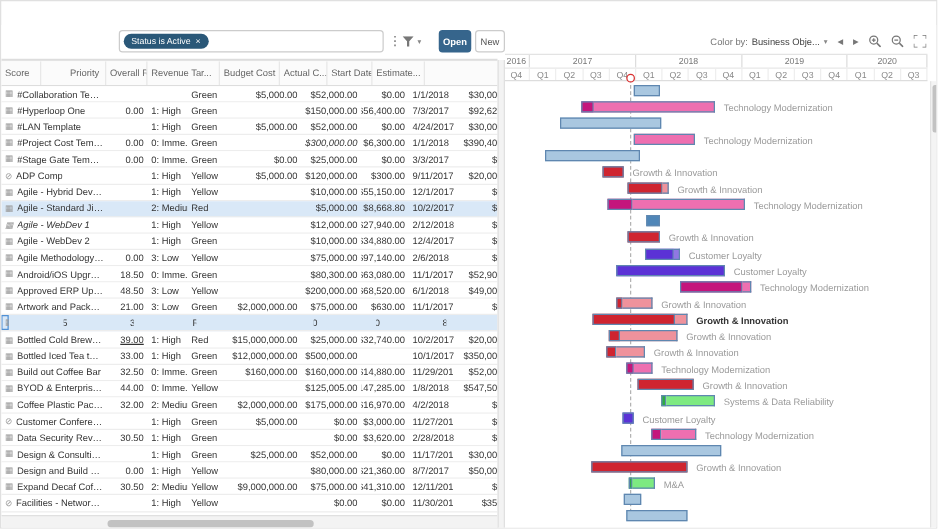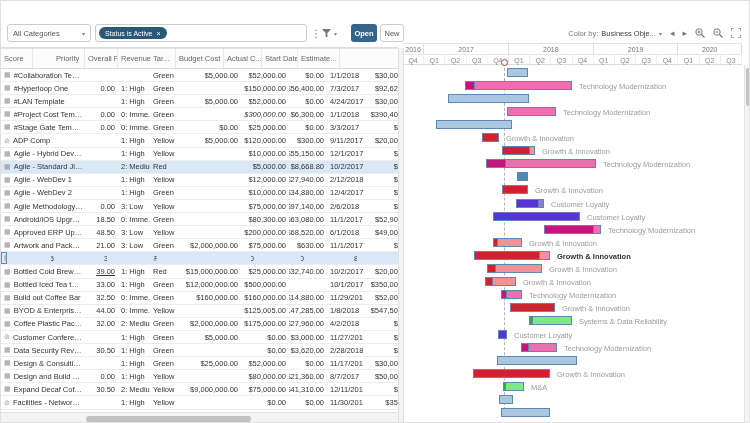--- a/index.html
+++ b/index.html
@@ -68,24 +68,20 @@
   .vthumb{position:absolute;left:1px;top:3px;width:5px;height:38px;border-radius:2px;background:#c2c2c2;}
   svg{display:block;}
 </style>
 </head>
 <body>
 
 <div class="app">
 
 
   <div class="toolbar">
-    <div class="ctl select-box">
-      <span>All Categories</span>
-      <span class="caret">▾</span>
-    </div>
     <div class="ctl filter-box">
       <span class="chip" id="chip" style="background: rgb(42, 88, 120);">
         <span>Status is Active</span>
         <span class="x">×</span>
       </span>
     </div>
     <div class="ctl kebab">⋮</div>
     <div class="ctl funnel">
       <svg width="9" height="9" viewBox="0 0 10 10">
           <path d="M0 0 H10 L6 4.5 V9 H4 V4.5 Z" fill="#777"></path>
@@ -235,21 +231,21 @@
           <div class="td right" style="width: 32px;"></div>
           <div class="td" style="width: 32px;">2: Medium</div>
           <div class="td" style="width: 33px;">Red</div>
           <div class="td right" style="width: 58px;"></div>
           <div class="td right" style="width: 48px;">$5,000.00</div>
           <div class="td right" style="width: 38px;">$8,668.80</div>
           <div class="td" style="width: 36px;">10/2/2017</div>
           <div class="td right" style="width: 42px;">$0</div>
         </div>
         <div class="tr" style="top: 104.8px;">
-          <div class="td td-title" style="width: 85px;">
+          <div class="td td-title" style="width: 85px; font-style: italic;">
             <span class="ticon">▦</span>
             <span class="ttext">Agile - WebDev 1</span>
           </div>
           <div class="td right" style="width: 32px;"></div>
           <div class="td" style="width: 32px;">1: High</div>
           <div class="td" style="width: 33px;">Yellow</div>
           <div class="td right" style="width: 58px;"></div>
           <div class="td right" style="width: 48px;">$12,000.00</div>
           <div class="td right" style="width: 38px; text-align: right;">$27,940.00</div>
           <div class="td" style="width: 36px;">2/12/2018</div>
@@ -398,21 +394,21 @@
         <div class="tr" style="top: 248.9px;">
           <div class="td td-title" style="width: 85px;">
             <span class="ticon">▦</span>
             <span class="ttext">Coffee Plastic Packag...</span>
           </div>
           <div class="td right" style="width: 32px;">32.00</div>
           <div class="td" style="width: 32px;">2: Medium</div>
           <div class="td" style="width: 33px;">Green</div>
           <div class="td right" style="width: 58px;">$2,000,000.00</div>
           <div class="td right" style="width: 48px;">$175,000.00</div>
-          <div class="td right" style="width: 38px;">$27,960.00</div>
+          <div class="td right" style="width: 38px;">$16,970.00</div>
           <div class="td" style="width: 36px;">4/2/2018</div>
           <div class="td right" style="width: 42px;">$0</div>
         </div>
         <div class="tr" style="top: 262px;">
           <div class="td td-title" style="width: 85px;">
             <span class="ticon">⊘</span>
             <span class="ttext">Customer Conference...</span>
           </div>
           <div class="td right" style="width: 32px;"></div>
           <div class="td" style="width: 32px;">1: High</div>

